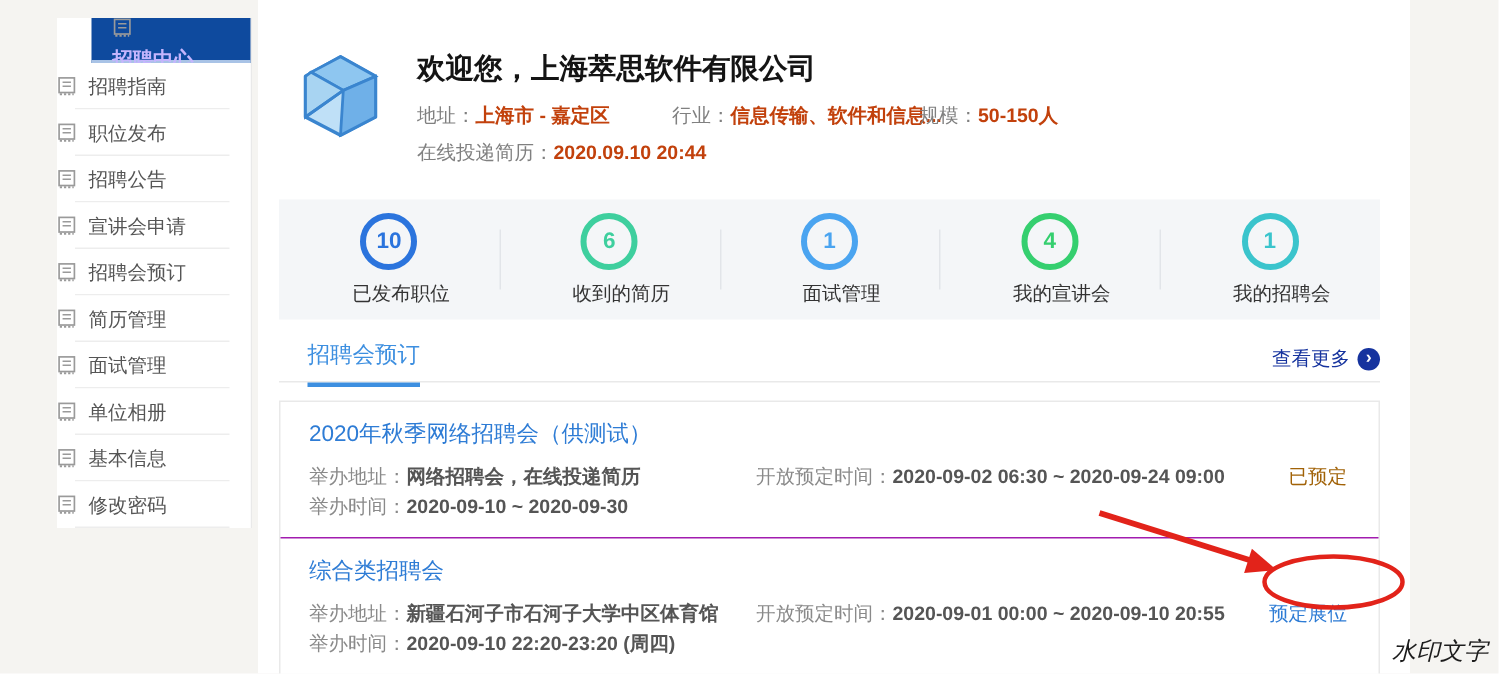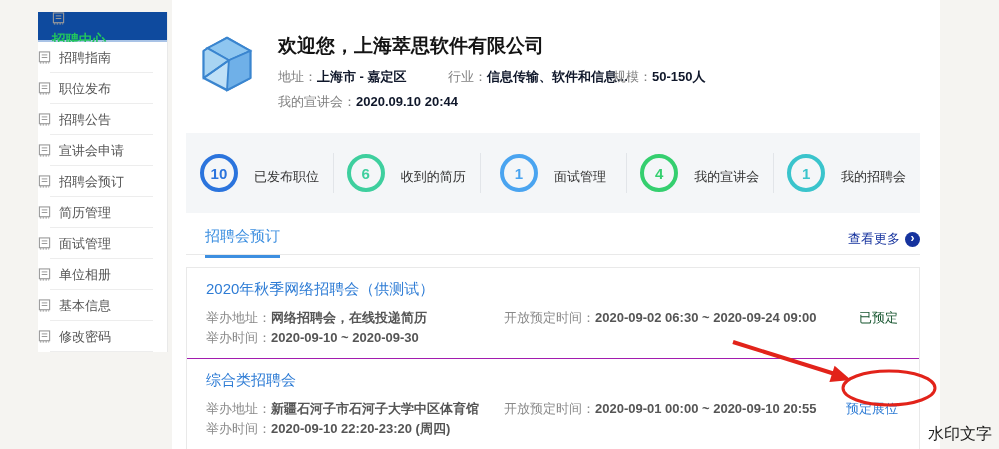--- a/index.html
+++ b/index.html
@@ -3,66 +3,66 @@
 <meta charset="utf-8">
 <style>
   * { margin:0; padding:0; box-sizing:border-box; }
   html,body { width:999px; height:449px; }
   body { font-family:"Liberation Sans","DejaVu Sans",sans-serif; background:#f5f4f1; position:relative; overflow:hidden; }
 
   .main-panel { position:absolute; left:172px; top:0; width:768px; height:449px; background:#fff; }
 
   
   .sidebar { position:absolute; left:38px; top:12px; width:130px; background:#fff; border-right:1px solid #e9e9e9; z-index:2; }
-  .side-entry.header { height:30px; line-height:30px; background:#0e4a9e; color:#22c55e; font-size:13.5px; font-weight:bold; padding-left:14px; border-bottom:2px solid #a9c3e6; }
+  .side-entry.header { height:30px; line-height:30px; background:#0e4a9e; color:#c4b5fd; font-size:13.5px; font-weight:bold; padding-left:14px; border-bottom:2px solid #a9c3e6;margin-left:23px; }
   .side-entry.item { height:31px; display:flex; align-items:center; gap:8px; font-size:13px; color:#555; position:relative; cursor:pointer; background:#fff; }
   .side-entry.item::after { content:''; position:absolute; left:12px; right:14px; bottom:0; border-bottom:1px solid #ededed; }
   .doc-icon { width:13px; height:13px; flex:0 0 13px; display:block; }
 
   
   .logo { position:absolute; left:199px; top:34px; width:56px; height:60px; }
   .welcome-title { position:absolute; left:278px; top:33px; font-size:19px; font-weight:bold; color:#141414; }
   .info-line { position:absolute; font-size:13px; color:#808080; }
-  .info-line b { color:#0f172a; font-weight:bold; }
+  .info-line b { color:#c2410c; font-weight:bold; }
   .info-addr { left:278px; top:68px; }
   .info-industry { left:448px; top:68px; }
   .info-scale { left:613px; top:68px; }
   .info-login { left:278px; top:93px; }
 
   
   .stats { position:absolute; left:186px; top:133px; width:734px; height:80px; background:#f4f6f8; display:flex; }
-  .stat { flex:1; display:flex; flex-direction:row; align-items:center; justify-content:center; position:relative; cursor:pointer; }
+  .stat { flex:1; display:flex; flex-direction:column; align-items:center; justify-content:center; position:relative; cursor:pointer; }
   .stat + .stat::before { content:''; position:absolute; left:0; top:20px; bottom:20px; border-left:1px solid #e2e5e9; }
   .stat-circle { width:38px; height:38px; border:4px solid #2b74dd; border-radius:50%; display:flex; align-items:center; justify-content:center; font-size:15px; font-weight:bold; background:#f4f6f8; }
   .stat-label { margin-top:7px; font-size:13px; color:#333;margin-left:16px; }
 
   
   .tab-row { position:absolute; left:186px; top:224px; width:734px; height:31px; border-bottom:1px solid #e9e9e9; }
   .tab { position:absolute; left:19px; top:3px; font-size:15px; color:#3d8fe0; padding-bottom:9px; border-bottom:3px solid #3d8fe0; cursor:pointer; }
   .more-link { position:absolute; right:0; top:6px; font-size:13px; color:#16339e; display:flex; align-items:center; gap:5px; cursor:pointer; }
   .more-icon { width:15px; height:15px; border-radius:50%; background:#16339e; color:#fff; display:flex; align-items:center; justify-content:center; }
   .more-icon::after { content:'›'; font-size:12px; font-weight:bold; line-height:1; margin-top:-2px; }
 
   
   .fair-card { position:absolute; left:186px; top:267px; width:734px; height:184px; background:#fff; border:1px solid #e9e9e9; }
   .fair-row { position:relative; padding:12px 19px 10px; }
   .fair-row + .fair-row { border-top:1px solid #a21caf; }
   .fair-title { font-size:15px; color:#2e7cd5; margin-bottom:9px; cursor:pointer; }
   .meta-line { position:relative; font-size:13px; color:#8a8a8a; line-height:20px; }
   .meta-line b { color:#555; font-weight:bold; }
   .fair-open { position:absolute; left:298px; top:0; }
   .fair-action { position:absolute; right:2px; top:0; font-size:13px; }
-  .fair-action.booked { color:#14532d; }
+  .fair-action.booked { color:#a16207; }
   .fair-action.link { color:#2e7cd5; cursor:pointer; }
 
   
   .annotation { position:absolute; left:700px; top:330px; width:270px; height:85px; pointer-events:none; z-index:5; }
 
   
-  .watermark { position:absolute; left:928px; top:424px; font-size:16px; color:#1c1c1c; z-index:6; }
+  .watermark { position:absolute; left:928px; top:424px; font-size:16px; color:#1c1c1c; z-index:6;font-style:italic; }
 </style>
 </head>
 <body>
 
 <div class="main-panel"></div>
 
 <nav class="sidebar">
 
 <div class="side-entry header">
       <svg class="doc-icon" viewBox="0 0 14 14">
@@ -170,21 +170,21 @@
   <polygon points="30,3 55,17 32,27 9,14" fill="#8ec6f0" stroke="#3a85cf" stroke-width="2"></polygon>
   <polygon points="55,17 55,46 30,59 32,27" fill="#6fb0e8" stroke="#3a85cf" stroke-width="2"></polygon>
   <polygon points="9,14 32,27 5,46 5,17" fill="#a8d4f2" stroke="#3a85cf" stroke-width="2"></polygon>
   <line x1="32" y1="27" x2="5" y2="46" stroke="#3a85cf" stroke-width="2"></line>
 </svg>
 
 <h1 class="welcome-title">欢迎您，上海萃思软件有限公司</h1>
 <div class="info-line info-addr"><span>地址：</span><b>上海市 - 嘉定区</b></div>
 <div class="info-line info-industry"><span>行业：</span><b>信息传输、软件和信息...</b></div>
 <div class="info-line info-scale"><span>规模：</span><b>50-150人</b></div>
-<div class="info-line info-login"><span>我的宣讲会：</span><b>2020.09.10 20:44</b></div>
+<div class="info-line info-login"><span>在线投递简历：</span><b>2020.09.10 20:44</b></div>
 
 <div class="stats">
 
 <div class="stat">
       <span class="stat-circle" style="border-color: rgb(43, 116, 221); color: rgb(43, 116, 221);">10</span>
       <span class="stat-label">已发布职位</span>
     </div>
     <div class="stat">
       <span class="stat-circle" style="border-color: rgb(62, 207, 158); color: rgb(62, 207, 158);">6</span>
       <span class="stat-label">收到的简历</span>

